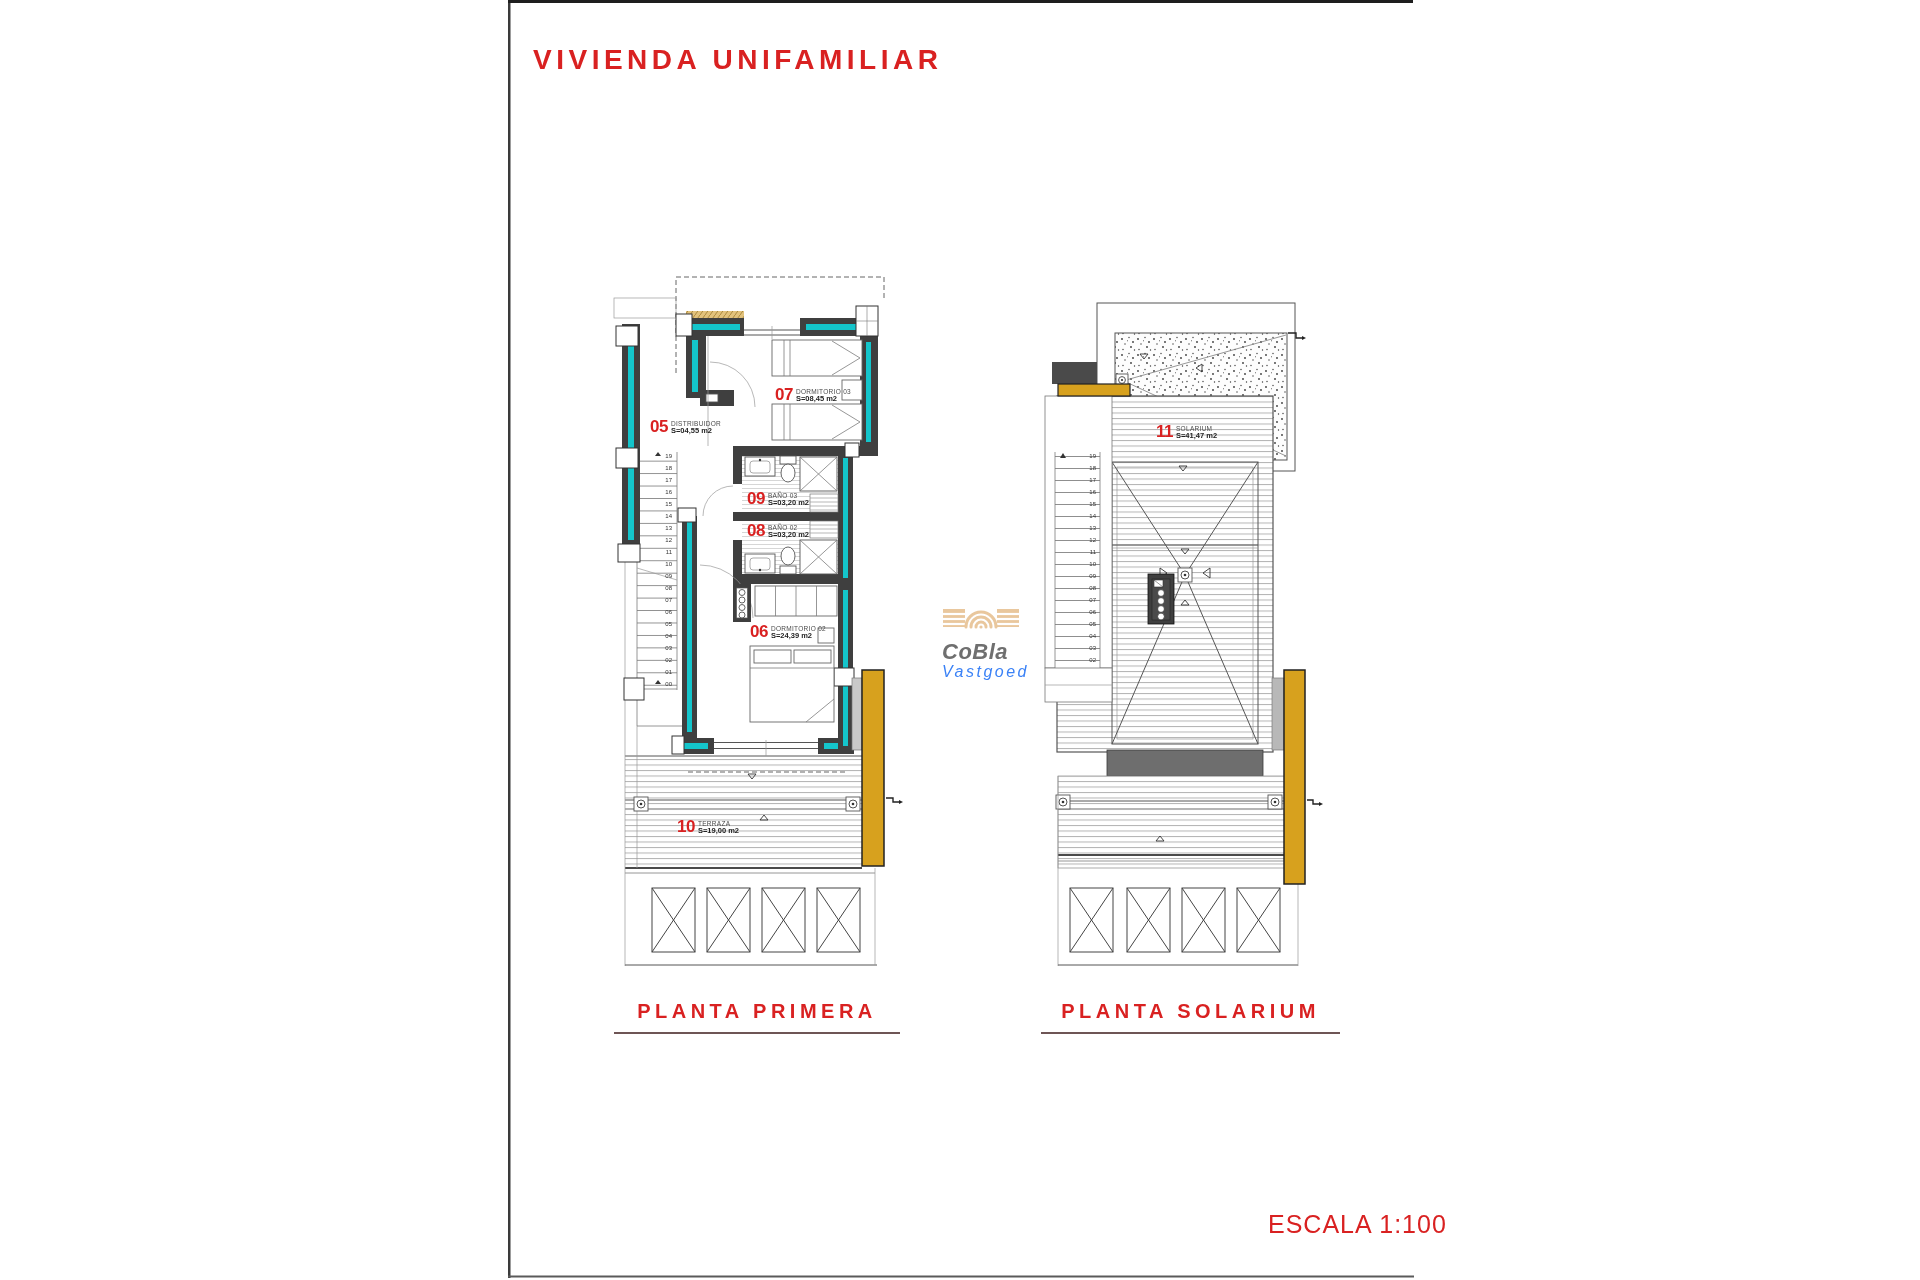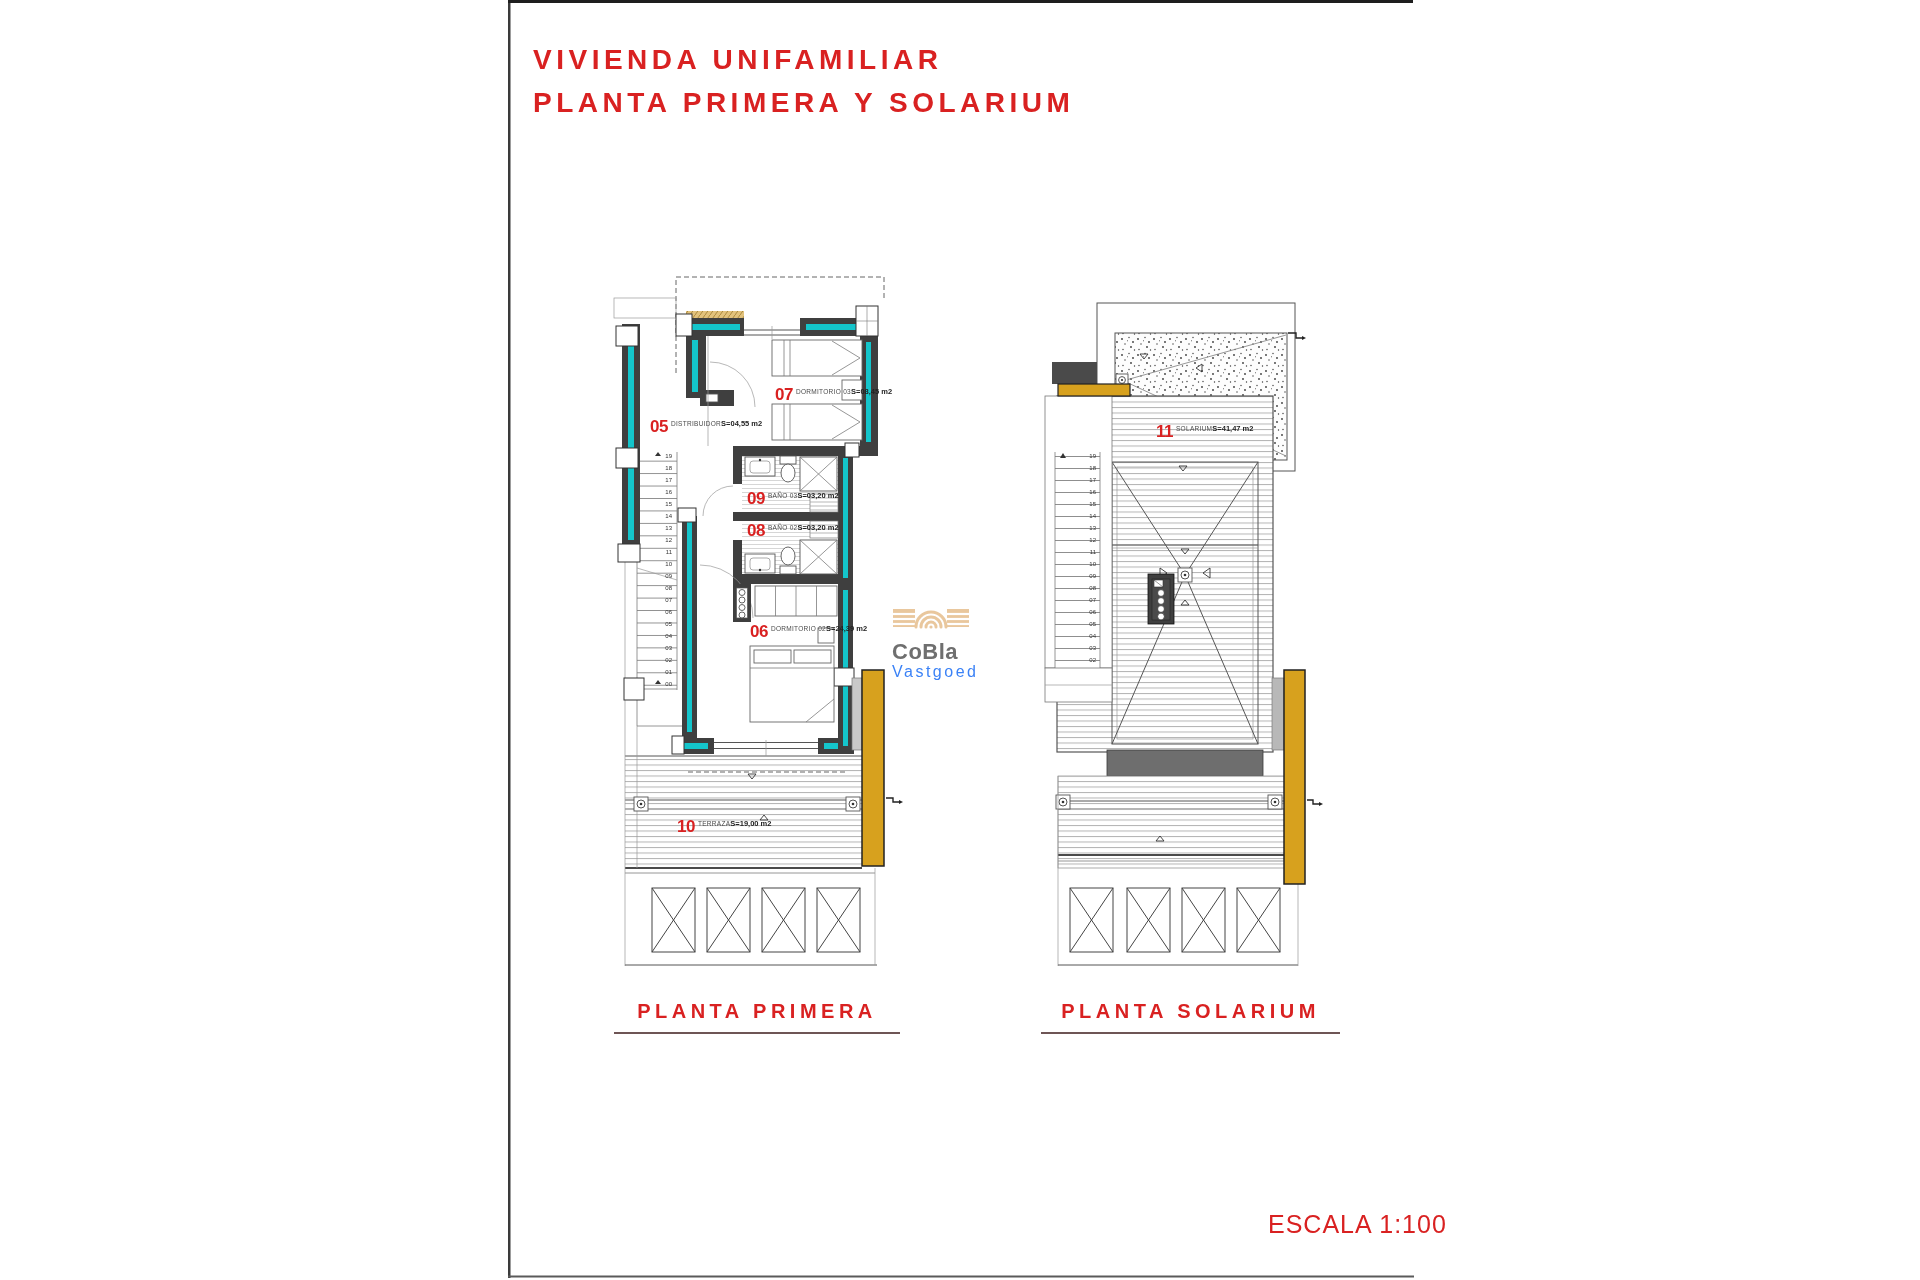--- a/index.html
+++ b/index.html
@@ -25,29 +25,29 @@
   #title{left:533px;top:38px;color:#d92121;font-weight:bold;font-size:28px;
          letter-spacing:4.5px;line-height:43px;white-space:nowrap;}
   .caption{position:absolute;color:#d92121;font-weight:bold;font-size:20px;
            letter-spacing:4.5px;white-space:nowrap;text-align:center;}
   .cap-rule{position:absolute;height:2px;background:#6e5555;}
   #scale-label{left:1268px;top:1210px;color:#d92121;font-weight:normal;font-size:25px;
                letter-spacing:1px;white-space:nowrap;}
 
   .room-label{position:absolute;display:flex;gap:3px;align-items:flex-start;white-space:nowrap;}
   .rnum{font-size:17px;font-weight:bold;color:#d92121;line-height:.85;letter-spacing:-.5px;}
-  .rtxt{display:flex;flex-direction:row;}
+  .rtxt{display:flex;flex-direction:column;}
   .rname{font-size:6.5px;color:#4a4a4a;letter-spacing:.3px;line-height:1.1;}
   .rarea{font-size:7.5px;font-weight:bold;color:#222;line-height:1.1;}
 
   .stairs-nums{position:absolute;display:flex;flex-direction:column;justify-content:space-between;
                align-items:flex-end;font-size:6px;color:#333;width:22px;}
   .stairs-nums span{line-height:1;}
 
-  #watermark{left:892px;top:600px;width:90px;}
+  #watermark{left:942px;top:600px;width:90px;font-style:italic;}
   #wm-name{font-size:22px;font-weight:bold;color:#6f6f6f;letter-spacing:.5px;line-height:1.05;}
   #wm-sub{font-size:16px;color:#3b82f6;letter-spacing:2.5px;line-height:1.1;}
 </style>
 </head>
 <body>
 
 <div id="stage">
 
 <svg id="plan-svg" width="1920" height="1280" viewBox="0 0 1920 1280">
   <defs>
@@ -372,21 +372,20 @@
 
     <rect x="1272" y="678" width="12" height="72" fill="#b8b8b8" stroke="#777" stroke-width=".7"></rect>
     <rect x="1284" y="670" width="21" height="214" fill="#d7a11e" stroke="#222" stroke-width="1.5"></rect>
     <polyline class="hook" points="1307,800 1313,800 1313,804 1319,804"></polyline>
     <polygon points="1319,802 1319,806 1323,804" fill="#222"></polygon>
   </g>
 </svg>
 
   <div id="title" class="abs">
     <div>VIVIENDA UNIFAMILIAR</div>
-    <div>PLANTA PRIMERA Y SOLARIUM</div>
   </div>
 
   <div class="room-label" style="left:650px;top:420px;">
     <span class="rnum">05</span>
     <span class="rtxt">
         <span class="rname">DISTRIBUIDOR</span>
     <span class="rarea">S=04,55 m2</span>
       </span>
   </div>
   <div class="room-label" style="left:775px;top:388px;">

